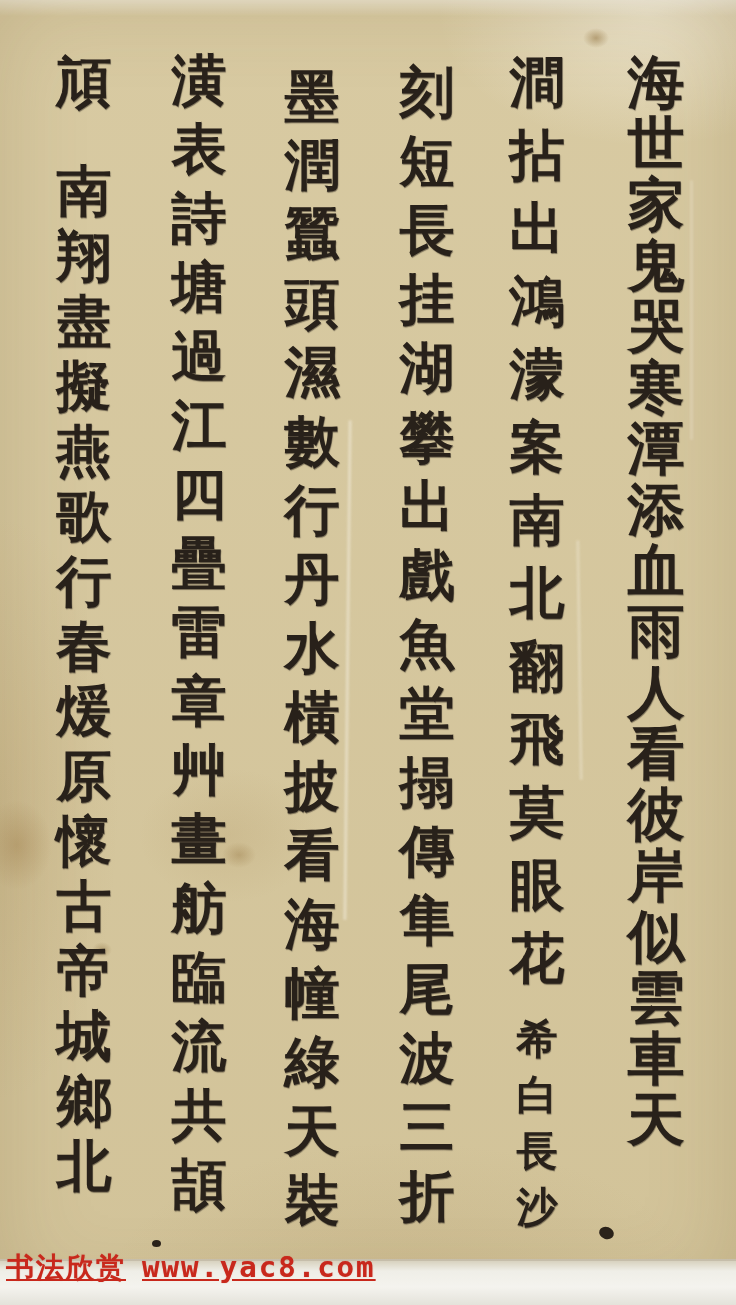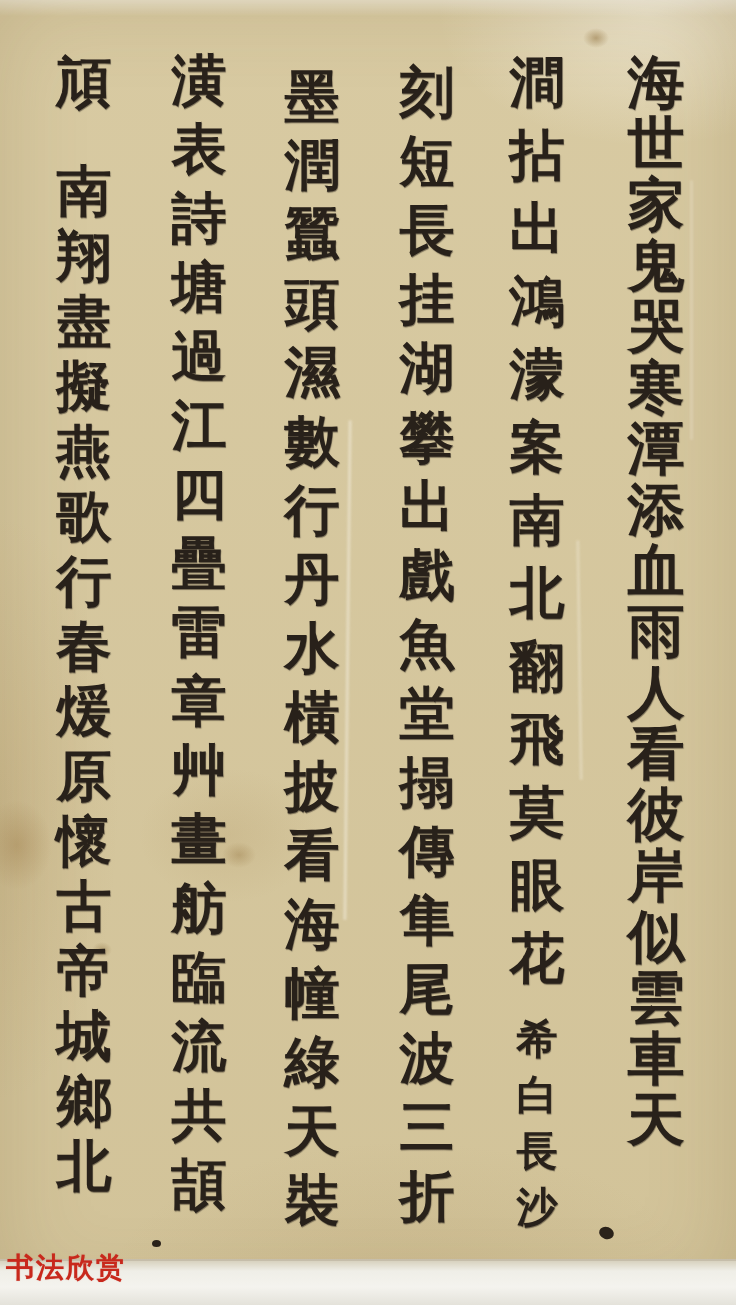--- a/index.html
+++ b/index.html
@@ -59,20 +59,21 @@
     position:absolute;left:0;bottom:0;width:736px;height:44px;
     background:linear-gradient(180deg,#d8d2bf 0,#efeee7 10px,#f4f3ee 26px,#e4e2da 44px);
     border-top:2px solid rgba(140,120,80,.35);
   }
   .watermark{
     position:absolute;left:6px;top:1249px;
     display:flex;align-items:baseline;gap:16px;
     color:#c8281c;
     text-shadow:0 0 1px rgba(200,40,28,.5);
     font-weight:700;
+    text-decoration:underline;
   }
   .wm-name{font-size:28px;letter-spacing:2px;}
   .wm-url{font-size:29px;font-family:"DejaVu Sans Mono","Liberation Mono",monospace;letter-spacing:2px;}
 </style>
 </head>
 <body>
 
 <div class="scroll">
 
   <div class="crease c1"></div>
@@ -204,15 +205,16 @@
 北</div>
   </div>
 
   <div class="inkdot d1"></div>
   <div class="inkdot d2"></div>
 
   <div class="band"></div>
 
   <div class="watermark">
     <span class="wm-name">书法欣赏</span>
+    <span class="wm-url">www.yac8.com</span>
   </div>
 
 </div>
 
 </body></html>

